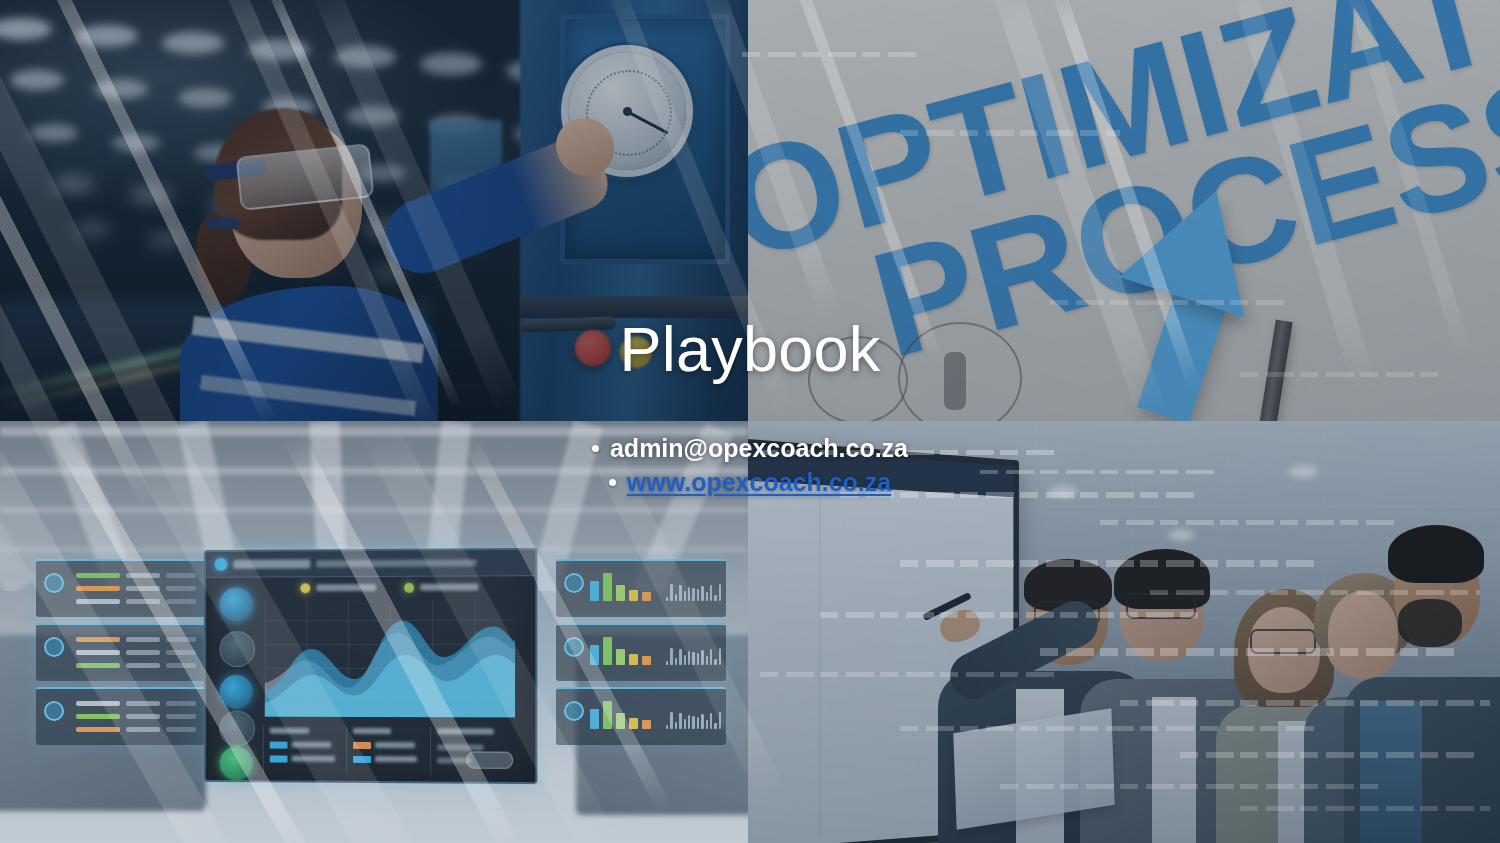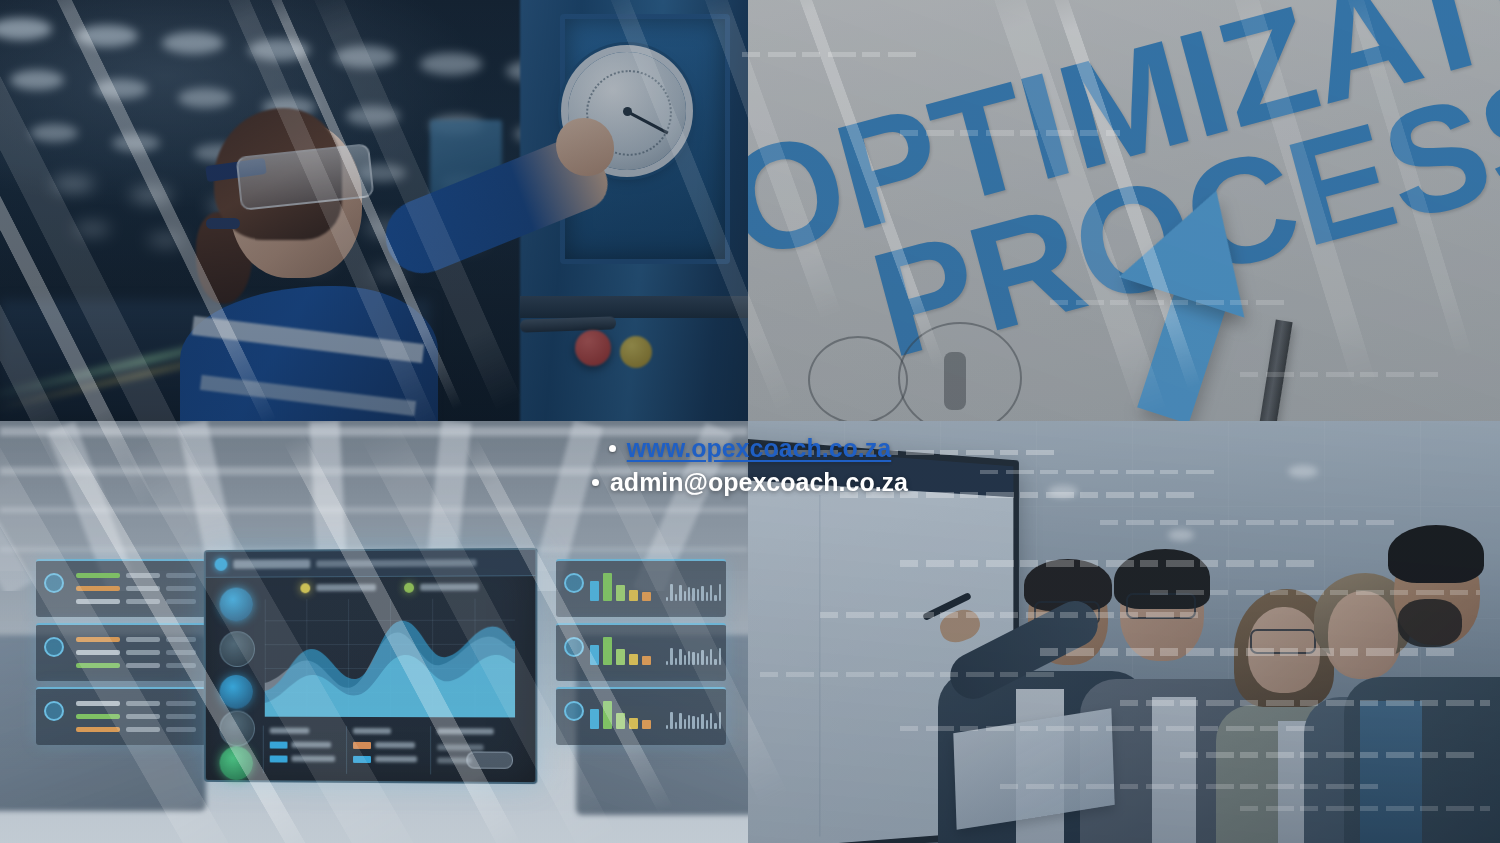--- a/index.html
+++ b/index.html
@@ -553,26 +553,27 @@
       <div class="frag" style="left: 1240px; top: 806px; width: 250px; height: 5px; opacity: 0.3; filter: blur(0.7px); mask-image: repeating-linear-gradient(90deg, rgb(0, 0, 0) 0px, rgb(0, 0, 0) 18px, transparent 18px, transparent 26px, rgb(0, 0, 0) 26px, rgb(0, 0, 0) 54px, transparent 54px, transparent 60px);"></div>
       <div class="frag" style="left: 742px; top: 52px; width: 180px; height: 5px; opacity: 0.4; filter: blur(0.7px); mask-image: repeating-linear-gradient(90deg, rgb(0, 0, 0) 0px, rgb(0, 0, 0) 18px, transparent 18px, transparent 26px, rgb(0, 0, 0) 26px, rgb(0, 0, 0) 54px, transparent 54px, transparent 60px);"></div>
       <div class="frag" style="left: 900px; top: 130px; width: 220px; height: 6px; opacity: 0.34; filter: blur(0.7px); mask-image: repeating-linear-gradient(90deg, rgb(0, 0, 0) 0px, rgb(0, 0, 0) 18px, transparent 18px, transparent 26px, rgb(0, 0, 0) 26px, rgb(0, 0, 0) 54px, transparent 54px, transparent 60px);"></div>
       <div class="frag" style="left: 1050px; top: 300px; width: 240px; height: 5px; opacity: 0.3; filter: blur(0.7px); mask-image: repeating-linear-gradient(90deg, rgb(0, 0, 0) 0px, rgb(0, 0, 0) 18px, transparent 18px, transparent 26px, rgb(0, 0, 0) 26px, rgb(0, 0, 0) 54px, transparent 54px, transparent 60px);"></div>
       <div class="frag" style="left: 1240px; top: 372px; width: 200px; height: 5px; opacity: 0.28; filter: blur(0.7px); mask-image: repeating-linear-gradient(90deg, rgb(0, 0, 0) 0px, rgb(0, 0, 0) 18px, transparent 18px, transparent 26px, rgb(0, 0, 0) 26px, rgb(0, 0, 0) 54px, transparent 54px, transparent 60px);"></div>
     </div>
 
   <div id="text-layer">
     <div id="title">
       <br>
+      <span>Playbook</span>
     </div>
     <div id="contact">
       <div class="bullet-line">
         <span class="dot"></span>
-        <span id="site-link">www.opexcoach.co.za</span>
+        <span id="email-text">admin@opexcoach.co.za</span>
       </div>
       <div class="bullet-line">
         <span class="dot"></span>
-        <span id="email-text">admin@opexcoach.co.za</span>
+        <span id="site-link">www.opexcoach.co.za</span>
       </div>
     </div>
   </div>
 
 </div>
 
 </body></html>

